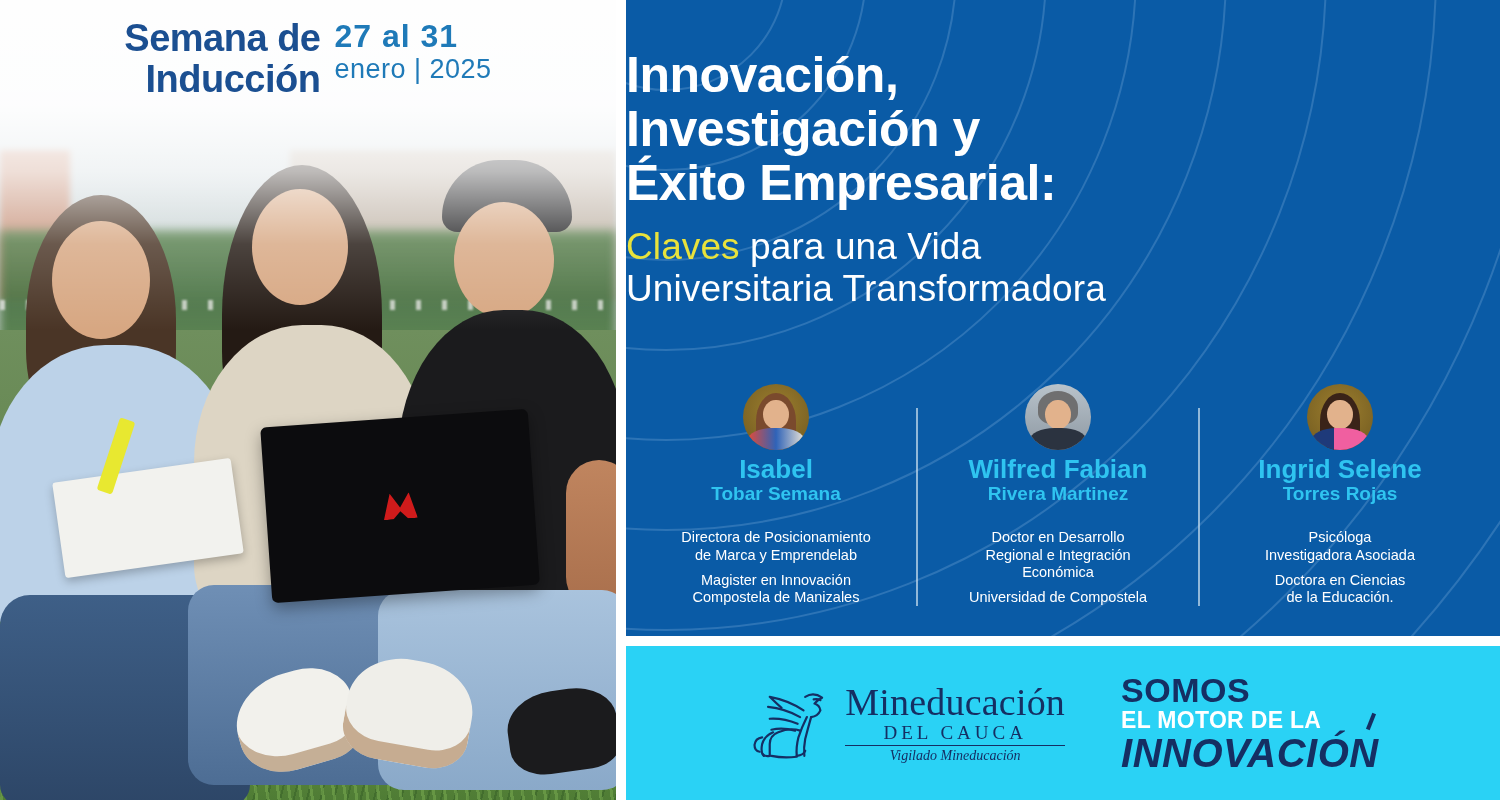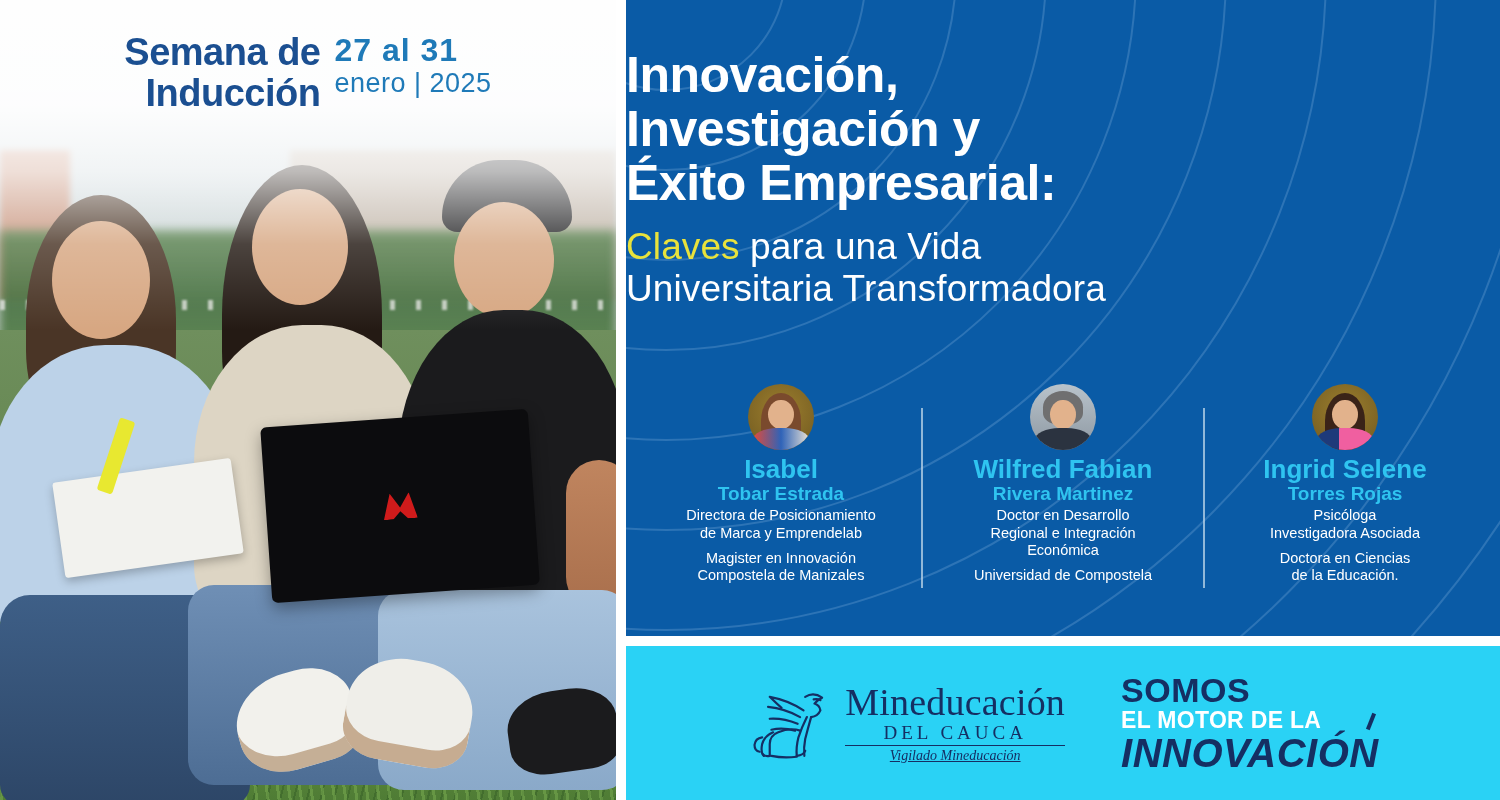--- a/index.html
+++ b/index.html
@@ -158,21 +158,21 @@
     background: linear-gradient(180deg,
       rgba(255,255,255,.97) 0%,
       rgba(255,255,255,.95) 32%,
       rgba(255,255,255,.70) 52%,
       rgba(255,255,255,.18) 74%,
       rgba(255,255,255,0) 100%);
   }
 
   
   .heading {
-    position: absolute; left: 0; top: 32px; width: 616px;
+    position: absolute; left: 0; top: 18px; width: 616px;
     display: flex; align-items: flex-start; justify-content: center;
     gap: 14px;
   }
   .heading-left {
     text-align: right;
     color: #1b4f91;
     font-weight: 800;
     font-size: 38px;
     line-height: 1.08;
     letter-spacing: -.5px;
@@ -212,21 +212,21 @@
   .title-sub {
     margin-top: 16px;
     font-size: 37px; font-weight: 300; line-height: 1.14;
     letter-spacing: .1px;
   }
   .hl-claves { color: #e8e23c; }
 
   
   .speakers {
     position: absolute; left: 10px; top: 384px; width: 854px;
-    display: flex; align-items: flex-start; justify-content: center;
+    display: flex; align-items: flex-start; 
   }
   .speaker {
     width: 280px;
     text-align: center;
     padding: 0 6px;
     box-sizing: border-box;
   }
   .divider {
     width: 2px;
     align-self: stretch;
@@ -266,21 +266,21 @@
     font-size: 26px; font-weight: 800; line-height: 1.02;
   }
   .sp-last {
     color: #2fc4f0;
     font-size: 19px; font-weight: 800; line-height: 1.1;
     margin-top: 1px;
   }
   .sp-role {
     color: #ffffff;
     font-size: 14.5px; font-weight: 400; line-height: 1.18;
-    margin-top: 3px;
+    margin-top: 25px;
     white-space: pre-line;
   }
   .sp-affil {
     color: #ffffff;
     font-size: 14.5px; font-weight: 400; line-height: 1.18;
     margin-top: 8px;
     white-space: pre-line;
   }
 
   
@@ -302,21 +302,20 @@
     font-family: "Liberation Serif", serif;
     font-size: 19px; letter-spacing: 4px;
     text-align: center; margin-top: 2px;
     border-bottom: 1.4px solid #152f63;
     padding-bottom: 3px;
   }
   .uni-vig {
     font-family: "Liberation Serif", serif;
     font-style: italic;
     font-size: 14px; text-align: center; margin-top: 3px;
-    text-decoration: underline;
   }
   .slogan { line-height: 1; position: relative; }
   .sl-1 {
     color: #152f63; font-size: 34px; font-weight: 800; letter-spacing: .5px;
   }
   .sl-2 {
     color: #ffffff; font-size: 23px; font-weight: 800; letter-spacing: .3px;
     margin-top: 2px;
   }
   .sl-3 {
@@ -420,21 +419,21 @@
 
     <div class="speakers">
 
       <div class="speaker">
         <div class="avatar">
           <div class="av-hair" style="background:#7a4a2d"></div>
           <div class="av-face"></div>
           <div class="av-torso" style="background:linear-gradient(90deg,#e24a3a,#2f63b8,#e8e2d6)"></div>
         </div>
         <div class="sp-first">Isabel</div>
-        <div class="sp-last">Tobar Estrada</div>
+        <div class="sp-last">Tobar Semana</div>
         <div class="sp-role">Directora de Posicionamiento
 de Marca y Emprendelab</div>
         <div class="sp-affil">Magister en Innovación
 Compostela de Manizales</div>
       </div>
 
       <div class="divider"></div>
 
       <div class="speaker">
         <div class="avatar neutral">

